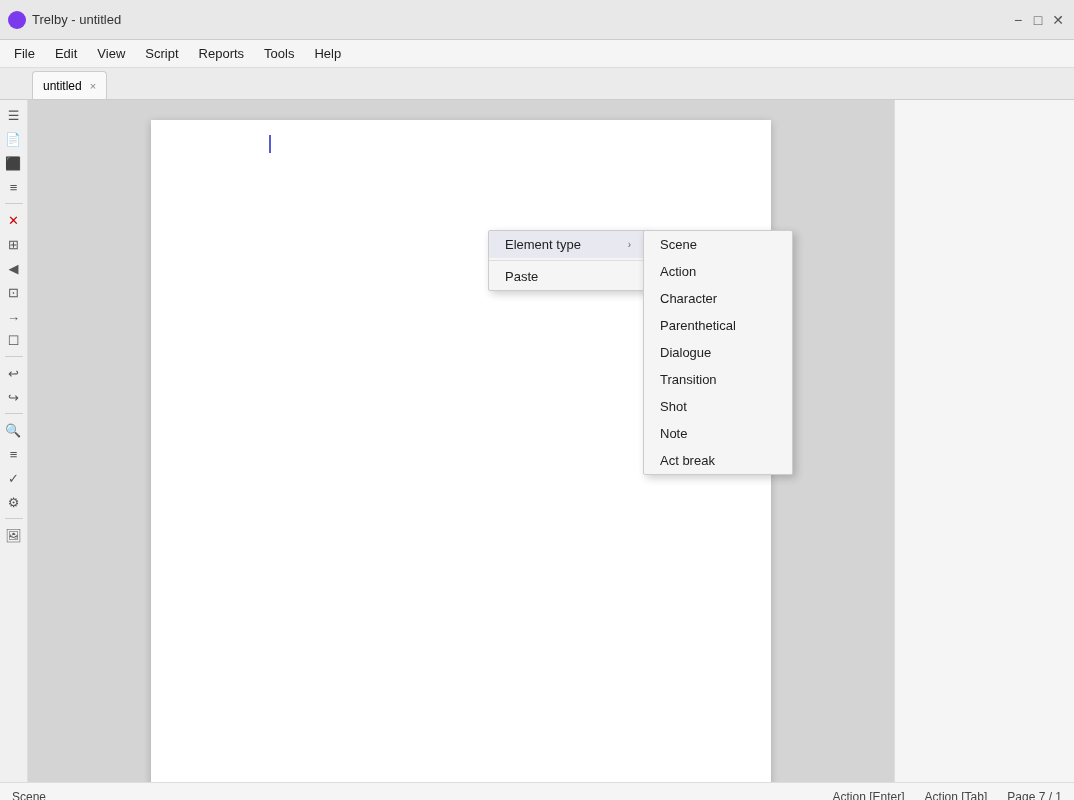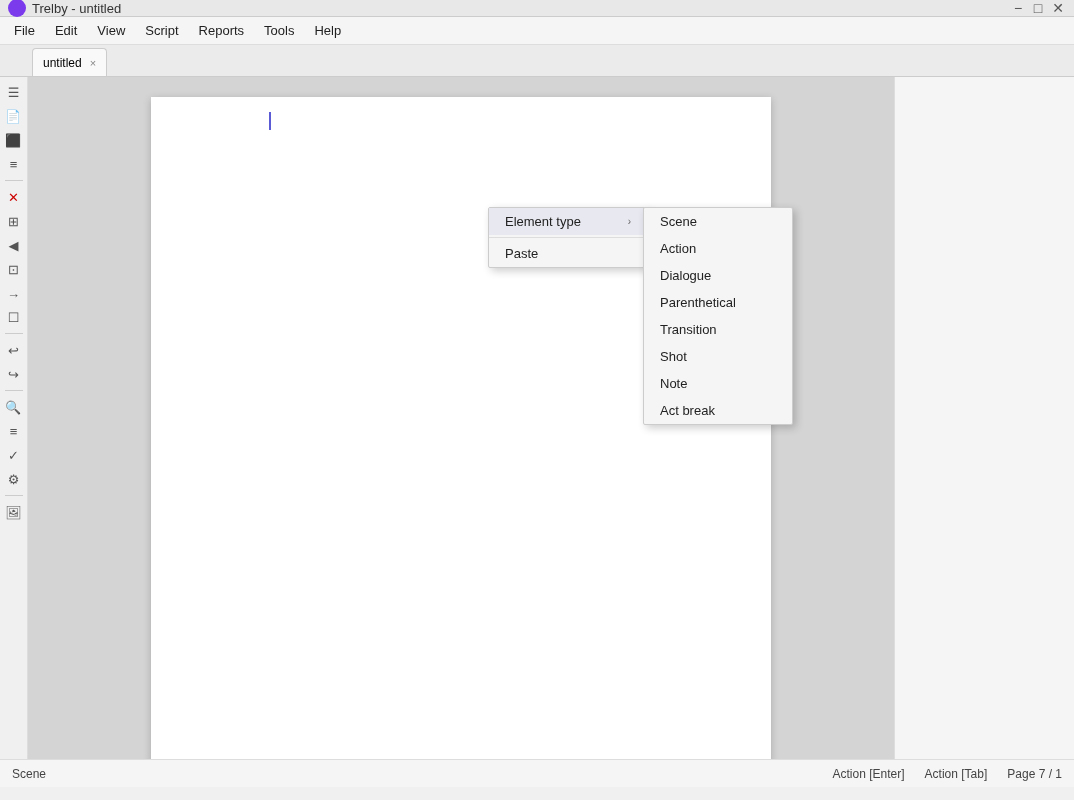--- a/index.html
+++ b/index.html
@@ -1,20 +1,20 @@
 <!DOCTYPE html>
 <html><head>
   <meta charset="utf-8">
   <style>
     * { margin: 0; padding: 0; box-sizing: border-box; }
     body { width: 1074px; height: 800px; overflow: hidden; font-family: 'Segoe UI', Arial, sans-serif; font-size: 13px; background: #f0f0f0; user-select: none; }
 
     
     #titlebar {
-      height: 17px;
+      height: 40px;
       background: #e8e8e8;
       display: flex;
       align-items: center;
       padding: 0 8px;
       border-bottom: 1px solid #ccc;
     }
     #titlebar .app-icon {
       width: 18px; height: 18px; margin-right: 6px;
       background: #7c3aed; border-radius: 50%;
     }
@@ -258,22 +258,23 @@
       </div>
       <div class="ctx-divider"></div>
       <div class="ctx-item">
         <span>Paste</span>
       </div>
     </div>
 
     <div id="submenu">
       <div class="sub-item">Scene</div>
       <div class="sub-item">Action</div>
+      <div class="sub-item">Character</div>
+      <div class="sub-item">Parenthetical</div>
       <div class="sub-item">Dialogue</div>
-      <div class="sub-item">Parenthetical</div>
       <div class="sub-item">Transition</div>
       <div class="sub-item">Shot</div>
       <div class="sub-item">Note</div>
       <div class="sub-item">Act break</div>
     </div>
   </div>
 
   <div id="right-panel">
   </div>
 

